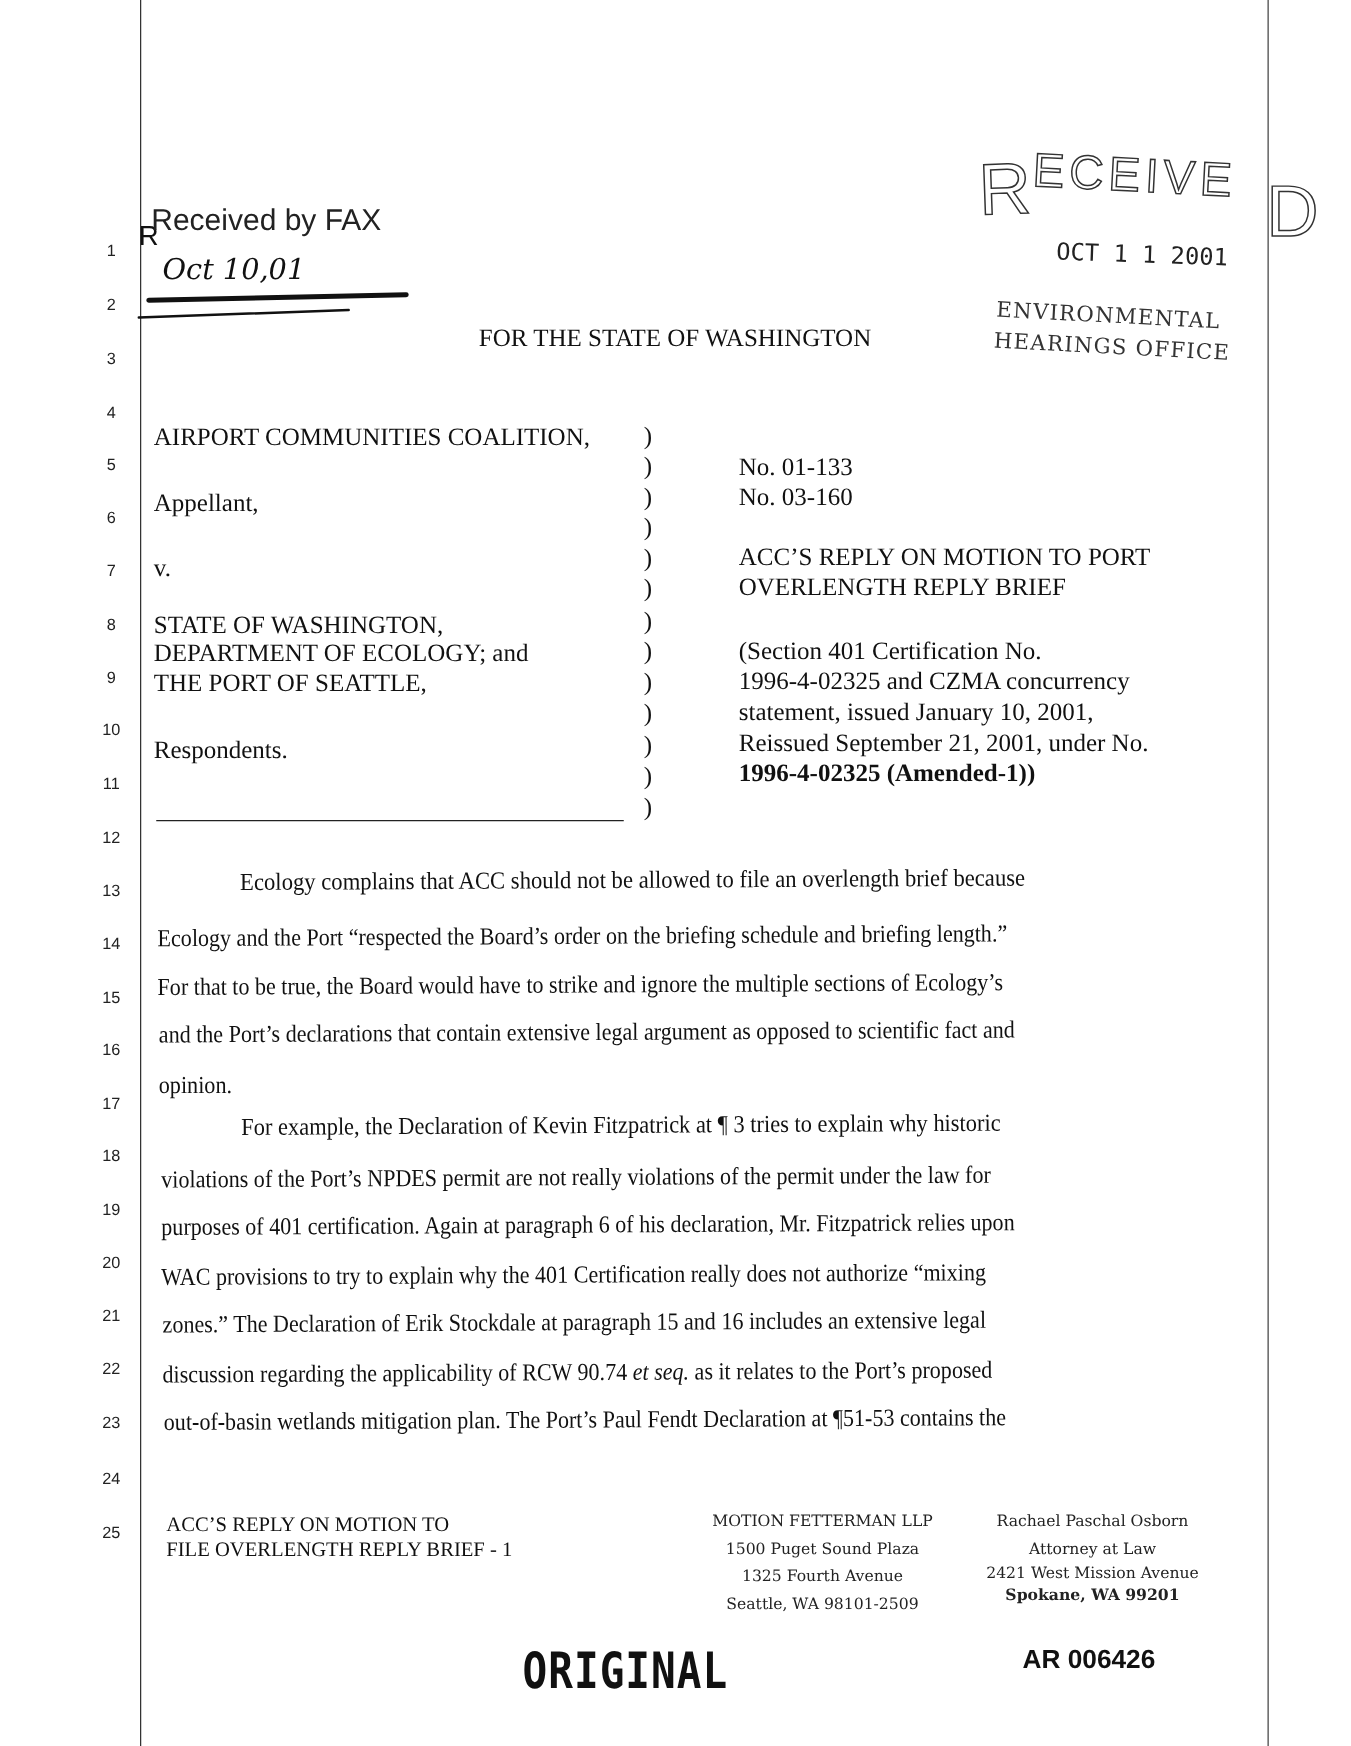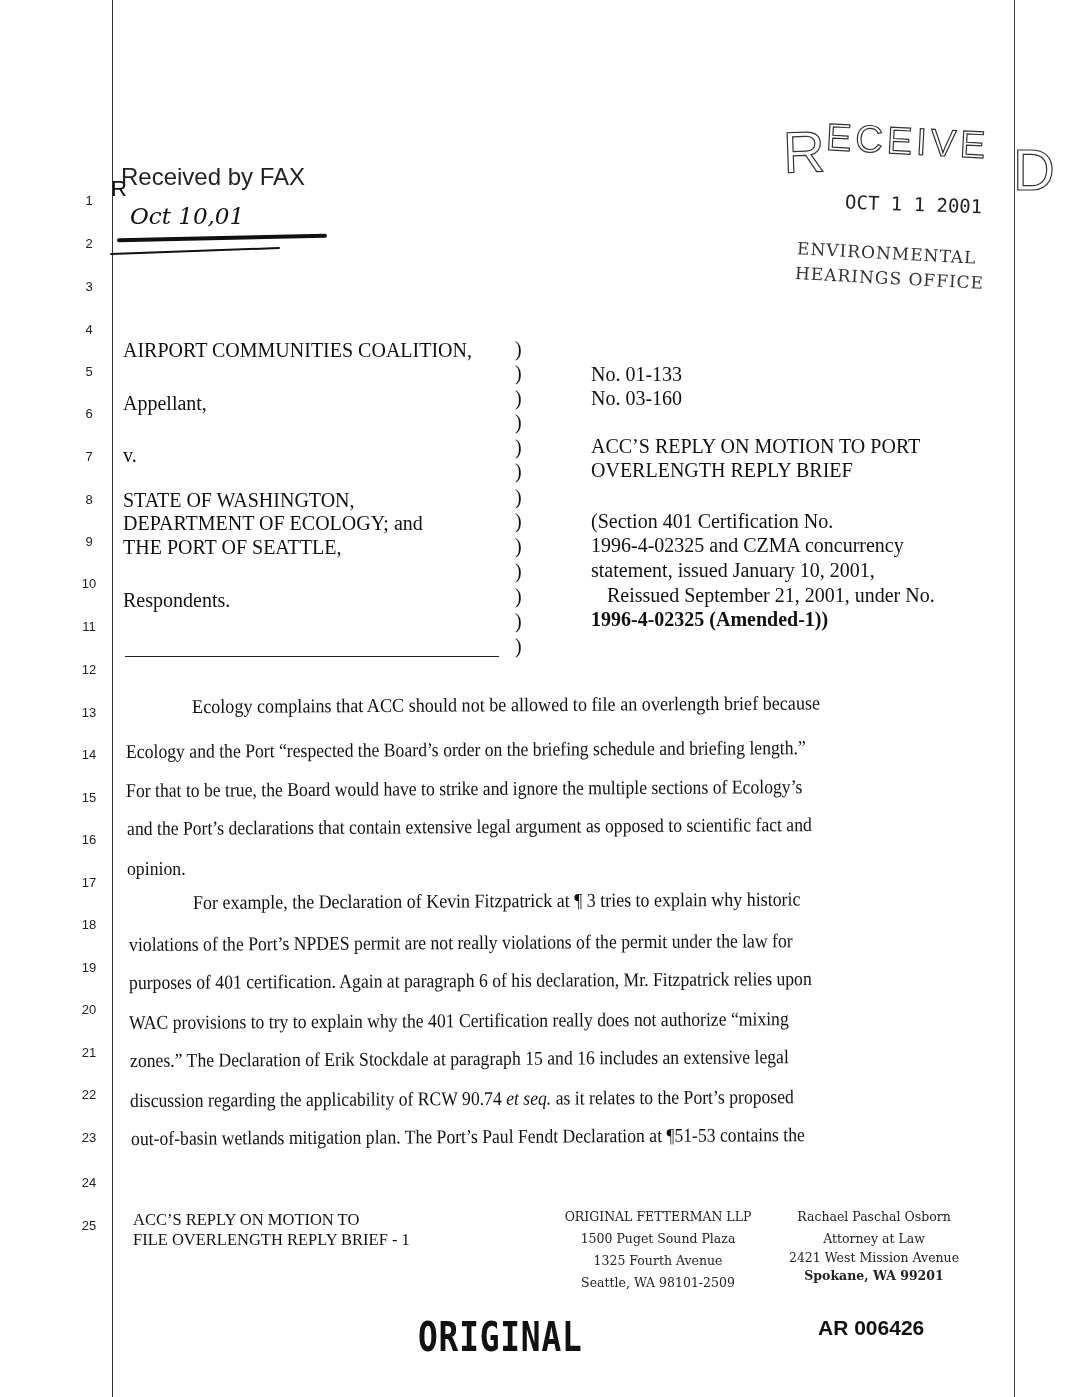--- a/index.html
+++ b/index.html
@@ -72,20 +72,21 @@
 <div>
   <div class="abs stamp-big" style="left:783px; top:118px; font-size:58px; transform:rotate(-2deg);">R</div>
   <div class="abs stamp-big" style="left:826px; top:120px; font-size:38px; letter-spacing:4px; transform:rotate(3deg);">ECEIVE</div>
   <div class="abs stamp-big" style="left:1013px; top:136px; font-size:58px;">D</div>
   <div class="abs stamp-date" style="left:845px; top:193px; transform:rotate(2deg);">OCT 1 1 2001</div>
   <div class="abs stamp-office" style="left:797px; top:243px; transform:rotate(3deg);">ENVIRONMENTAL</div>
   <div class="abs stamp-office" style="left:795px; top:268px; transform:rotate(3deg);">HEARINGS OFFICE</div>
 </div>
 
 <div class="abs hdr" style="left:320px; top:260px; width:440px;">
+  <div>FOR THE STATE OF WASHINGTON</div>
 </div>
 
 <div>
   <div class="abs cap" style="left:123px; top:338px;">AIRPORT COMMUNITIES COALITION,</div>
   <div class="abs cap" style="left:123px; top:391px;">Appellant,</div>
   <div class="abs cap" style="left:123px; top:443px;">v.</div>
   <div class="abs cap" style="left:123px; top:488px;">STATE OF WASHINGTON,</div>
   <div class="abs cap" style="left:123px; top:511px;">DEPARTMENT OF ECOLOGY; and</div>
   <div class="abs cap" style="left:123px; top:535px;">THE PORT OF SEATTLE,</div>
   <div class="abs cap" style="left:123px; top:588px;">Respondents.</div>
@@ -109,21 +110,21 @@
 </div>
 
 <div>
   <div class="abs cap" style="left:591px; top:362px;">No. 01-133</div>
   <div class="abs cap" style="left:591px; top:386px;">No. 03-160</div>
   <div class="abs cap" style="left:591px; top:434px;">ACC’S REPLY ON MOTION TO PORT</div>
   <div class="abs cap" style="left:591px; top:458px;">OVERLENGTH REPLY BRIEF</div>
   <div class="abs cap" style="left:591px; top:509px;">(Section 401 Certification No.</div>
   <div class="abs cap" style="left:591px; top:533px;">1996-4-02325 and CZMA concurrency</div>
   <div class="abs cap" style="left:591px; top:558px;">statement, issued January 10, 2001,</div>
-  <div class="abs cap" style="left:591px; top:583px;margin-left:16px;">Reissued September 21, 2001, under No.</div>
+  <div class="abs cap" style="left:591px; top:583px;">Reissued September 21, 2001, under No.</div>
   <div class="abs cap" style="left:591px; top:607px;font-weight:bold;">1996-4-02325 (Amended-1))</div>
 </div>
 
 <div>
   <div class="abs body-line" style="left:192px; top:696px; transform:scaleX(0.93) rotate(-0.3deg);">Ecology complains that ACC should not be allowed to file an overlength brief because</div>
   <div class="abs body-line" style="left:126px; top:741px; transform:scaleX(0.905) rotate(-0.3deg);">Ecology and the Port “respected the Board’s order on the briefing schedule and briefing length.”</div>
   <div class="abs body-line" style="left:126px; top:780px; transform:scaleX(0.905) rotate(-0.3deg);">For that to be true, the Board would have to strike and ignore the multiple sections of Ecology’s</div>
   <div class="abs body-line" style="left:127px; top:818px; transform:scaleX(0.905) rotate(-0.3deg);">and the Port’s declarations that contain extensive legal argument as opposed to scientific fact and</div>
   <div class="abs body-line" style="left:127px; top:858px; transform:scaleX(0.91);">opinion.</div>
   <div class="abs body-line" style="left:193px; top:892px; transform:scaleX(0.92) rotate(-0.3deg);">For example, the Declaration of Kevin Fitzpatrick at ¶ 3 tries to explain why historic</div>
@@ -134,21 +135,21 @@
   <div class="abs body-line" style="left:130px; top:1090px; transform:scaleX(0.905) rotate(-0.3deg);"><span>discussion regarding the applicability of RCW 90.74 </span><i>et seq.</i><span> as it relates to the Port’s proposed</span></div>
   <div class="abs body-line" style="left:131px; top:1128px; transform:scaleX(0.905) rotate(-0.3deg);">out-of-basin wetlands mitigation plan.  The Port’s Paul Fendt Declaration at ¶51-53 contains the</div>
 </div>
 
 <div>
   <div class="abs foot" style="left:133px; top:1210px;">
     <div>ACC’S REPLY ON MOTION TO</div>
     <div>FILE OVERLENGTH REPLY BRIEF - 1</div>
   </div>
   <div class="abs addr" style="left:562px; top:1206px; width:192px;">
-    <div>ORIGINAL FETTERMAN LLP</div>
+    <div>MOTION FETTERMAN LLP</div>
     <div>1500 Puget Sound Plaza</div>
     <div>1325 Fourth Avenue</div>
     <div>Seattle, WA 98101-2509</div>
   </div>
   <div class="abs addr" style="left:778px; top:1206px; width:192px;">
     <div>Rachael Paschal Osborn</div>
     <div>Attorney at Law</div>
     <div style="line-height:16px;">2421 West Mission Avenue</div>
     <div style="line-height:20px;font-weight:bold;">Spokane, WA 99201</div>
   </div>

